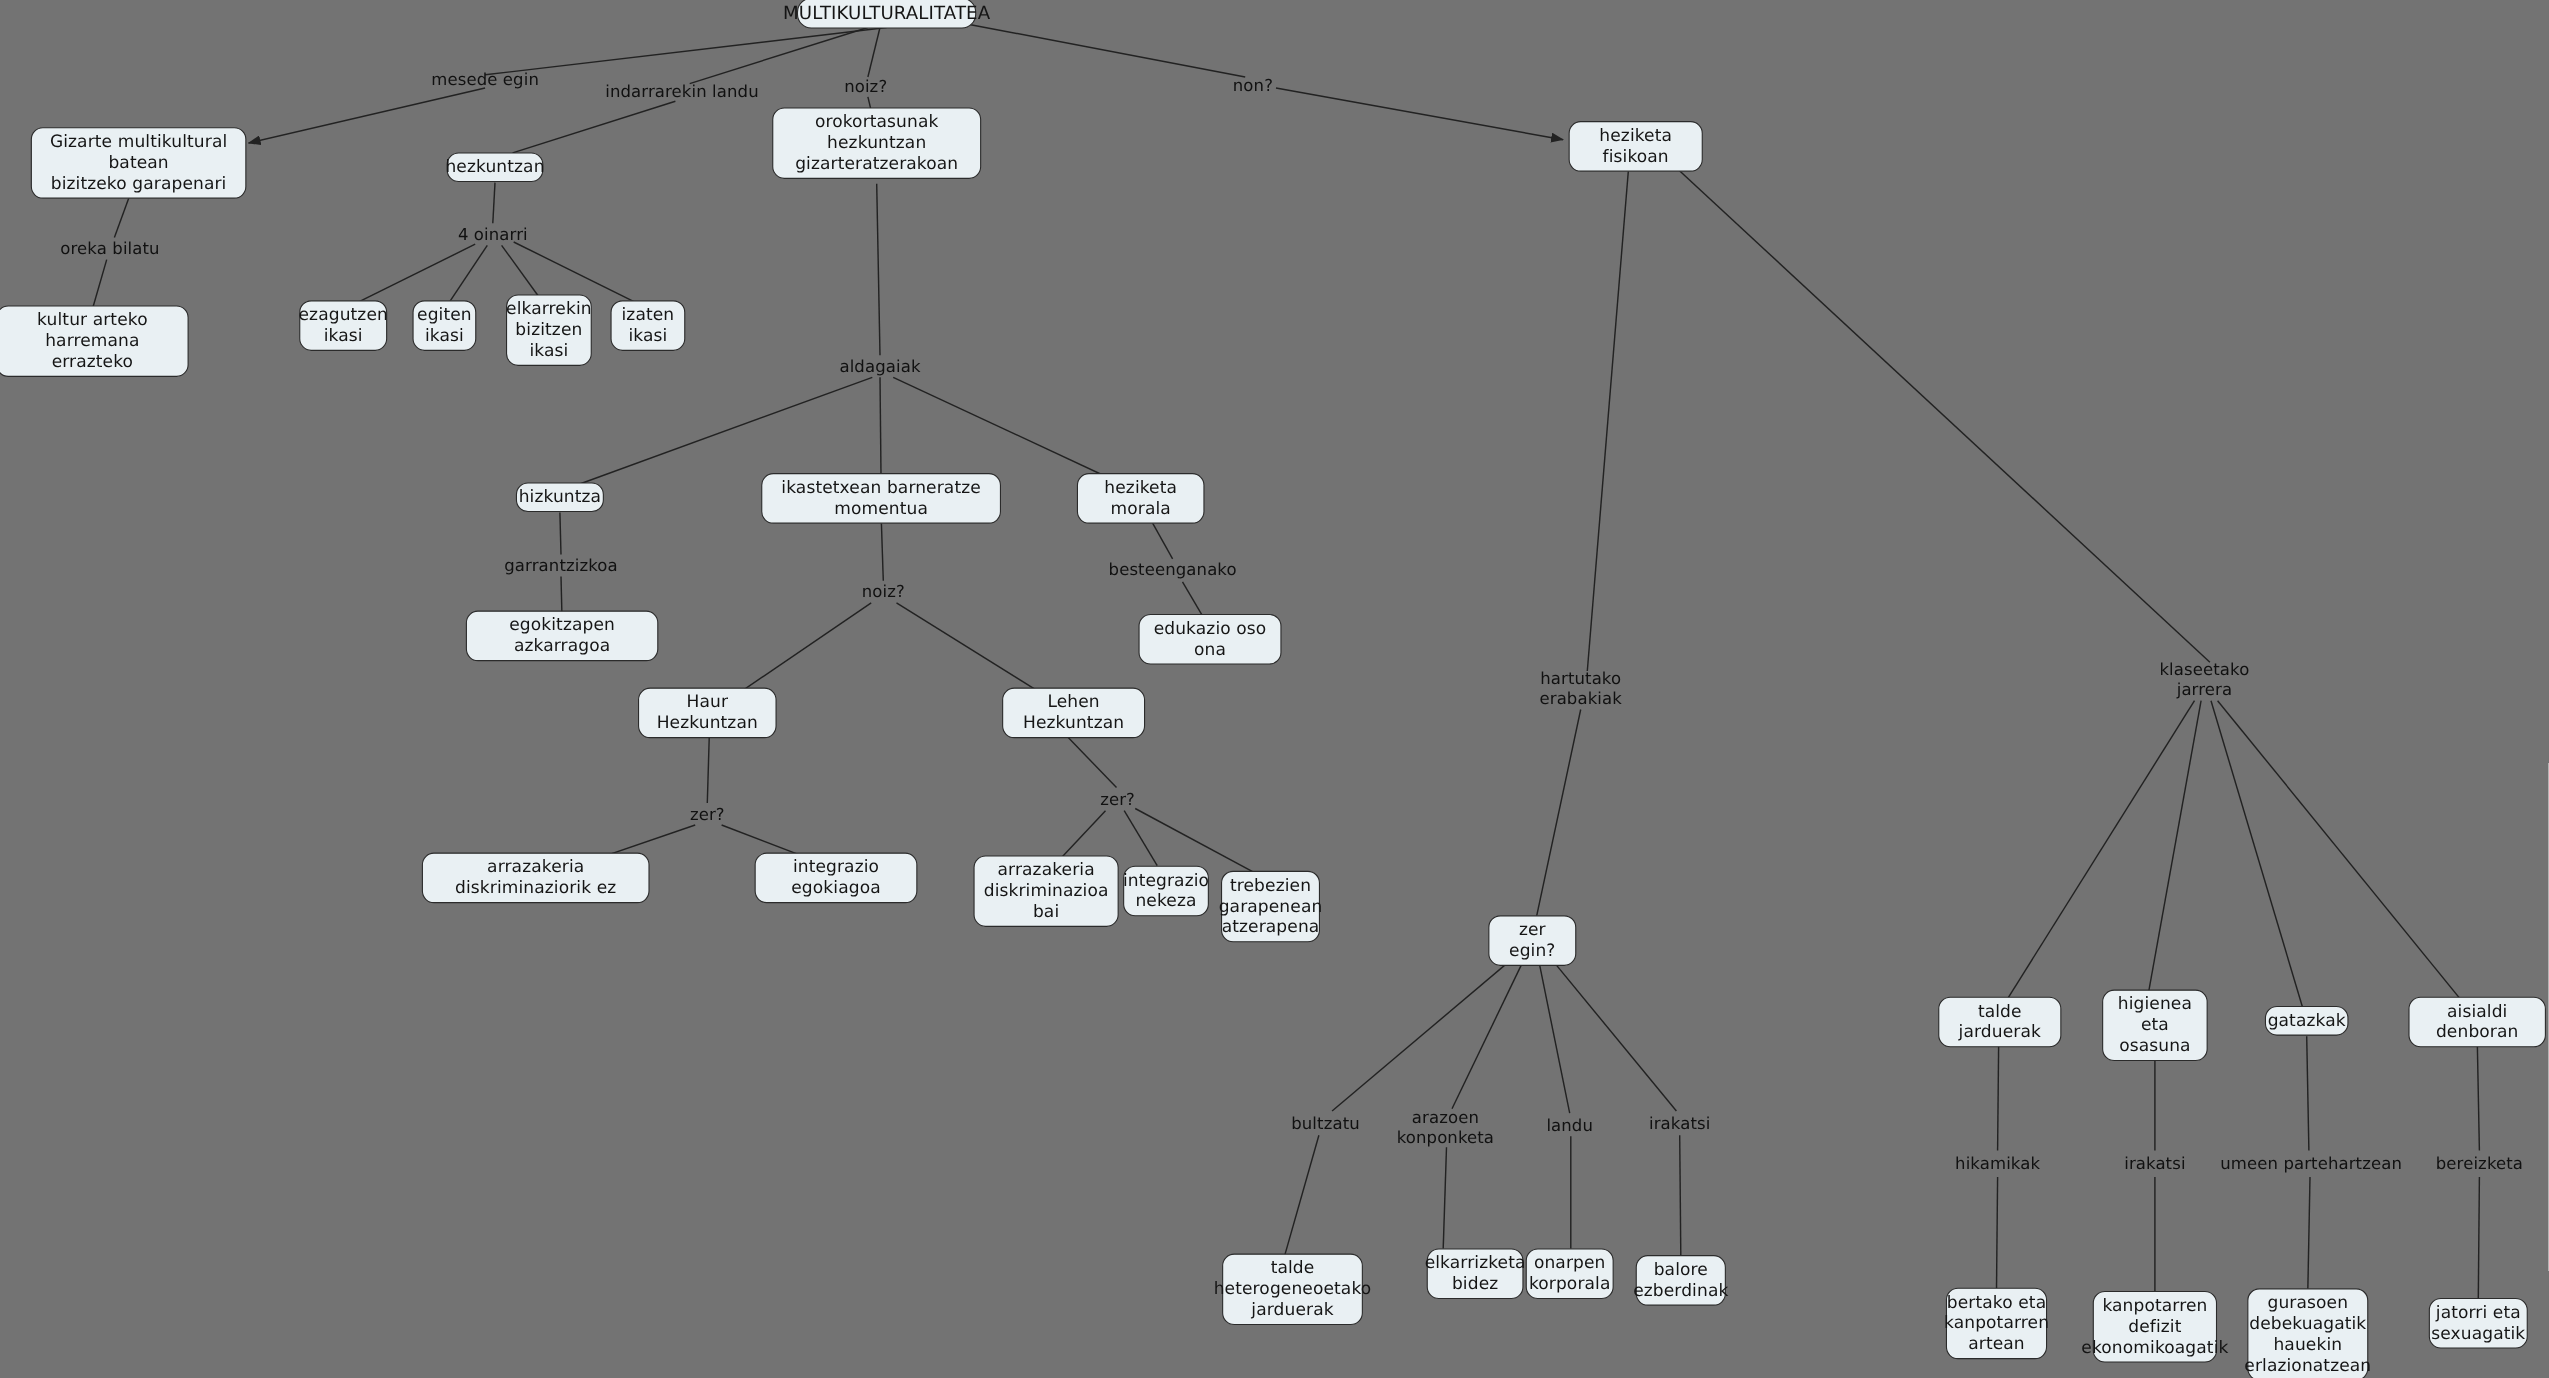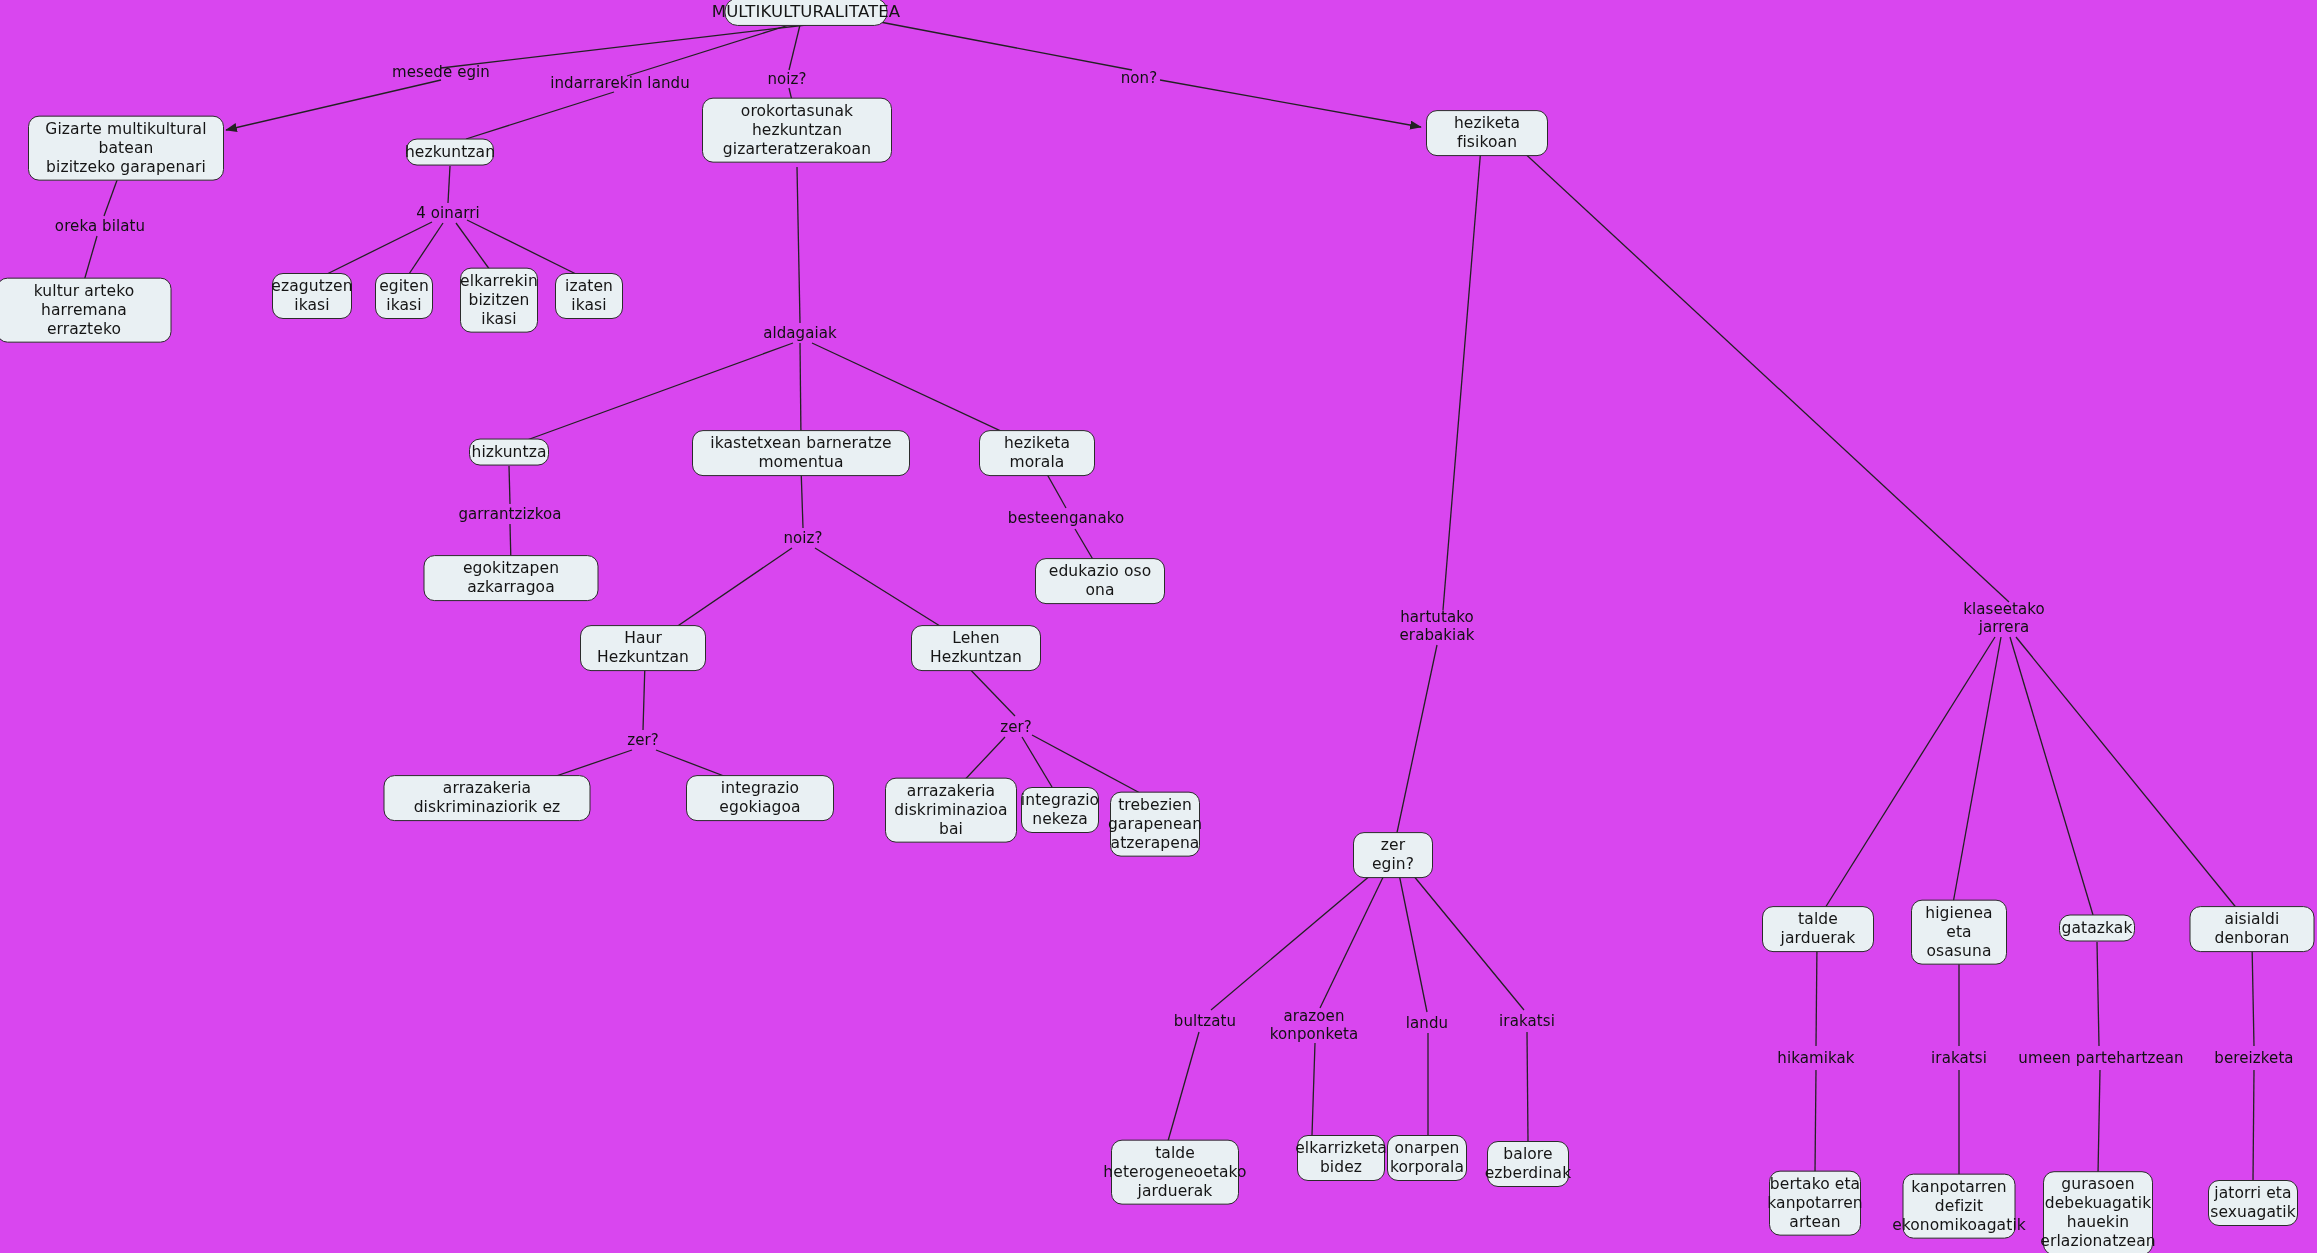--- a/index.html
+++ b/index.html
@@ -8,21 +8,21 @@
     padding: 0;
     background: #ffffff;
   }
   body {
     font-family: "DejaVu Sans", "Liberation Sans", sans-serif;
   }
   #canvas {
     position: relative;
     width: 2317px;
     height: 1253px;
-    background: #d946ef;
+    background: #737373;
     overflow: hidden;
   }
   #edge-layer {
     position: absolute;
     left: 0;
     top: 0;
     width: 2317px;
     height: 1253px;
     pointer-events: none;
   }

